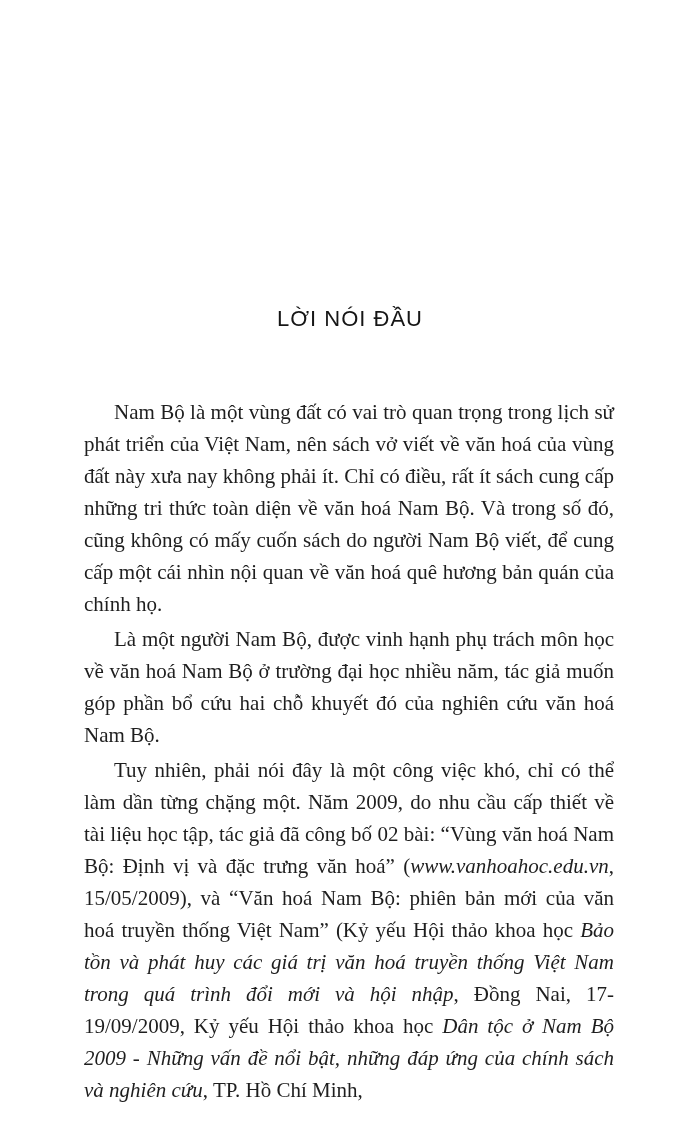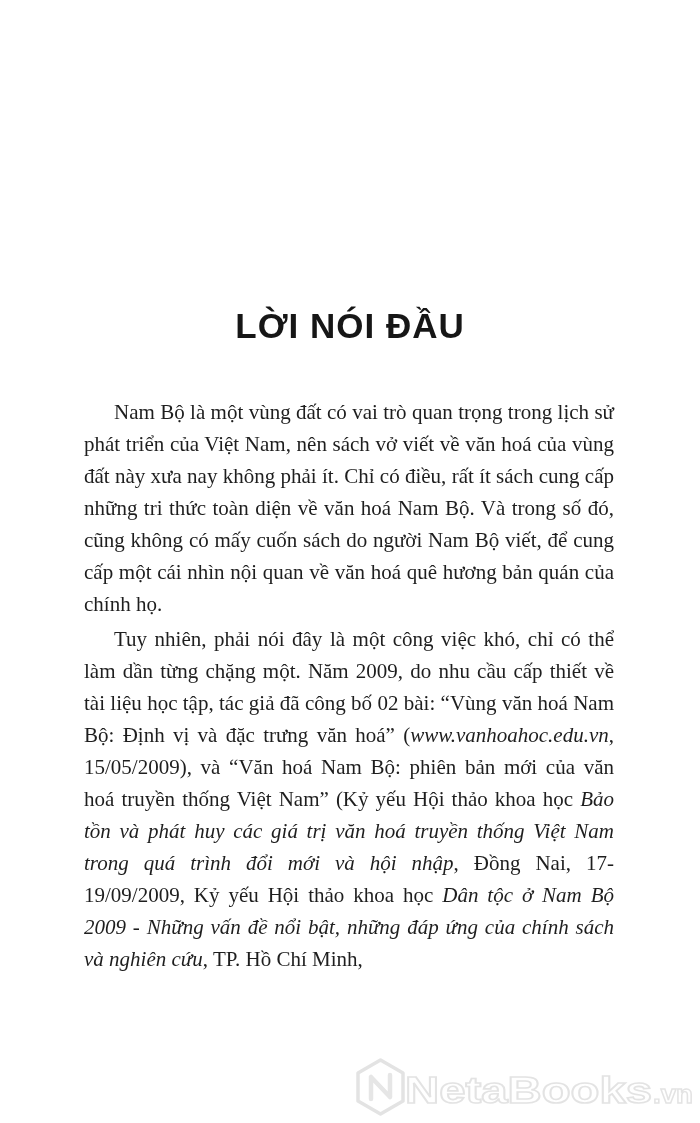--- a/index.html
+++ b/index.html
@@ -16,22 +16,22 @@
     font-family: "Liberation Serif", "DejaVu Serif", serif;
   }
   .title {
     position: absolute;
     top: 306px;
     left: 0;
     width: 100%;
     margin: 0;
     text-align: center;
     font-family: "Liberation Sans", "DejaVu Sans", sans-serif;
-    font-size: 35px;
-    font-weight: 700;
+    font-size: 22px;
+    font-weight: 400;
     letter-spacing: 1px;
     color: #161616;
     z-index: 2;
   }
   .content {
     position: absolute;
     left: 84px;
     top: 396px;
     width: 534px;
     color: #1e1e1e;
@@ -65,27 +65,18 @@
 </style>
 </head>
 <body>
 
 <div class="page">
 
   <h1 class="title">LỜI NÓI ĐẦU</h1>
 
   <div class="content">
     <p class="para"><span>Nam Bộ là một vùng đất có vai trò quan trọng trong lịch sử phát triển của Việt Nam, nên sách vở viết về văn hoá của vùng đất này xưa nay không phải ít. Chỉ có điều, rất ít sách cung cấp những tri thức toàn diện về văn hoá Nam Bộ. Và trong số đó, cũng không có mấy cuốn sách do người Nam Bộ viết, để cung cấp một cái nhìn nội quan về văn hoá quê hương bản quán của chính họ.</span></p>
+    <p class="para"><span>Là một người Nam Bộ, được vinh hạnh phụ trách môn học về văn hoá Nam Bộ ở trường đại học nhiều năm, tác giả muốn góp phần bổ cứu hai chỗ khuyết đó của nghiên cứu văn hoá Nam Bộ.</span></p>
     <p class="para"><span>Tuy nhiên, phải nói đây là một công việc khó, chỉ có thể làm dần từng chặng một. Năm 2009, do nhu cầu cấp thiết về tài liệu học tập, tác giả đã công bố 02 bài: “Vùng văn hoá Nam Bộ: Định vị và đặc trưng văn hoá” (</span><span class="italic">www.vanhoahoc.edu.vn</span><span>, 15/05/2009), và “Văn hoá Nam Bộ: phiên bản mới của văn hoá truyền thống Việt Nam” (Kỷ yếu Hội thảo khoa học </span><span class="italic">Bảo tồn và phát huy các giá trị văn hoá truyền thống Việt Nam trong quá trình đổi mới và hội nhập</span><span>, Đồng Nai, 17-19/09/2009, Kỷ yếu Hội thảo khoa học </span><span class="italic">Dân tộc ở Nam Bộ 2009 - Những vấn đề nổi bật, những đáp ứng của chính sách và nghiên cứu</span><span>, TP. Hồ Chí Minh,</span></p>
   </div>
 
-  <div class="watermark">
-    <svg width="345" height="70" viewBox="0 0 345 70" xmlns="http://www.w3.org/2000/svg">
-      <g>
-        <path d="M25.5 7 L48 20 L48 48 L25.5 61 L3 48 L3 20 Z" fill="none" stroke="#e3e3e3" stroke-width="3.5" stroke-linejoin="round"></path>
-        <path d="M16 24 L16 46 M16 24 L35 44 M35 22 L35 44" fill="none" stroke="#e6e6e6" stroke-width="4.5" stroke-linecap="round"></path>
-      </g>
-      <text class="wm-text" x="50" y="50" font-size="37" textLength="247" lengthAdjust="spacingAndGlyphs" fill="none" stroke="#e3e3e3" stroke-width="1.6">NetaBooks</text>
-      <text class="wm-text" x="298" y="50" font-size="26" textLength="40" lengthAdjust="spacingAndGlyphs" fill="none" stroke="#e3e3e3" stroke-width="1.4">.vn</text>
-    </svg>
-  </div>
 
 </div>
 
 </body></html>

